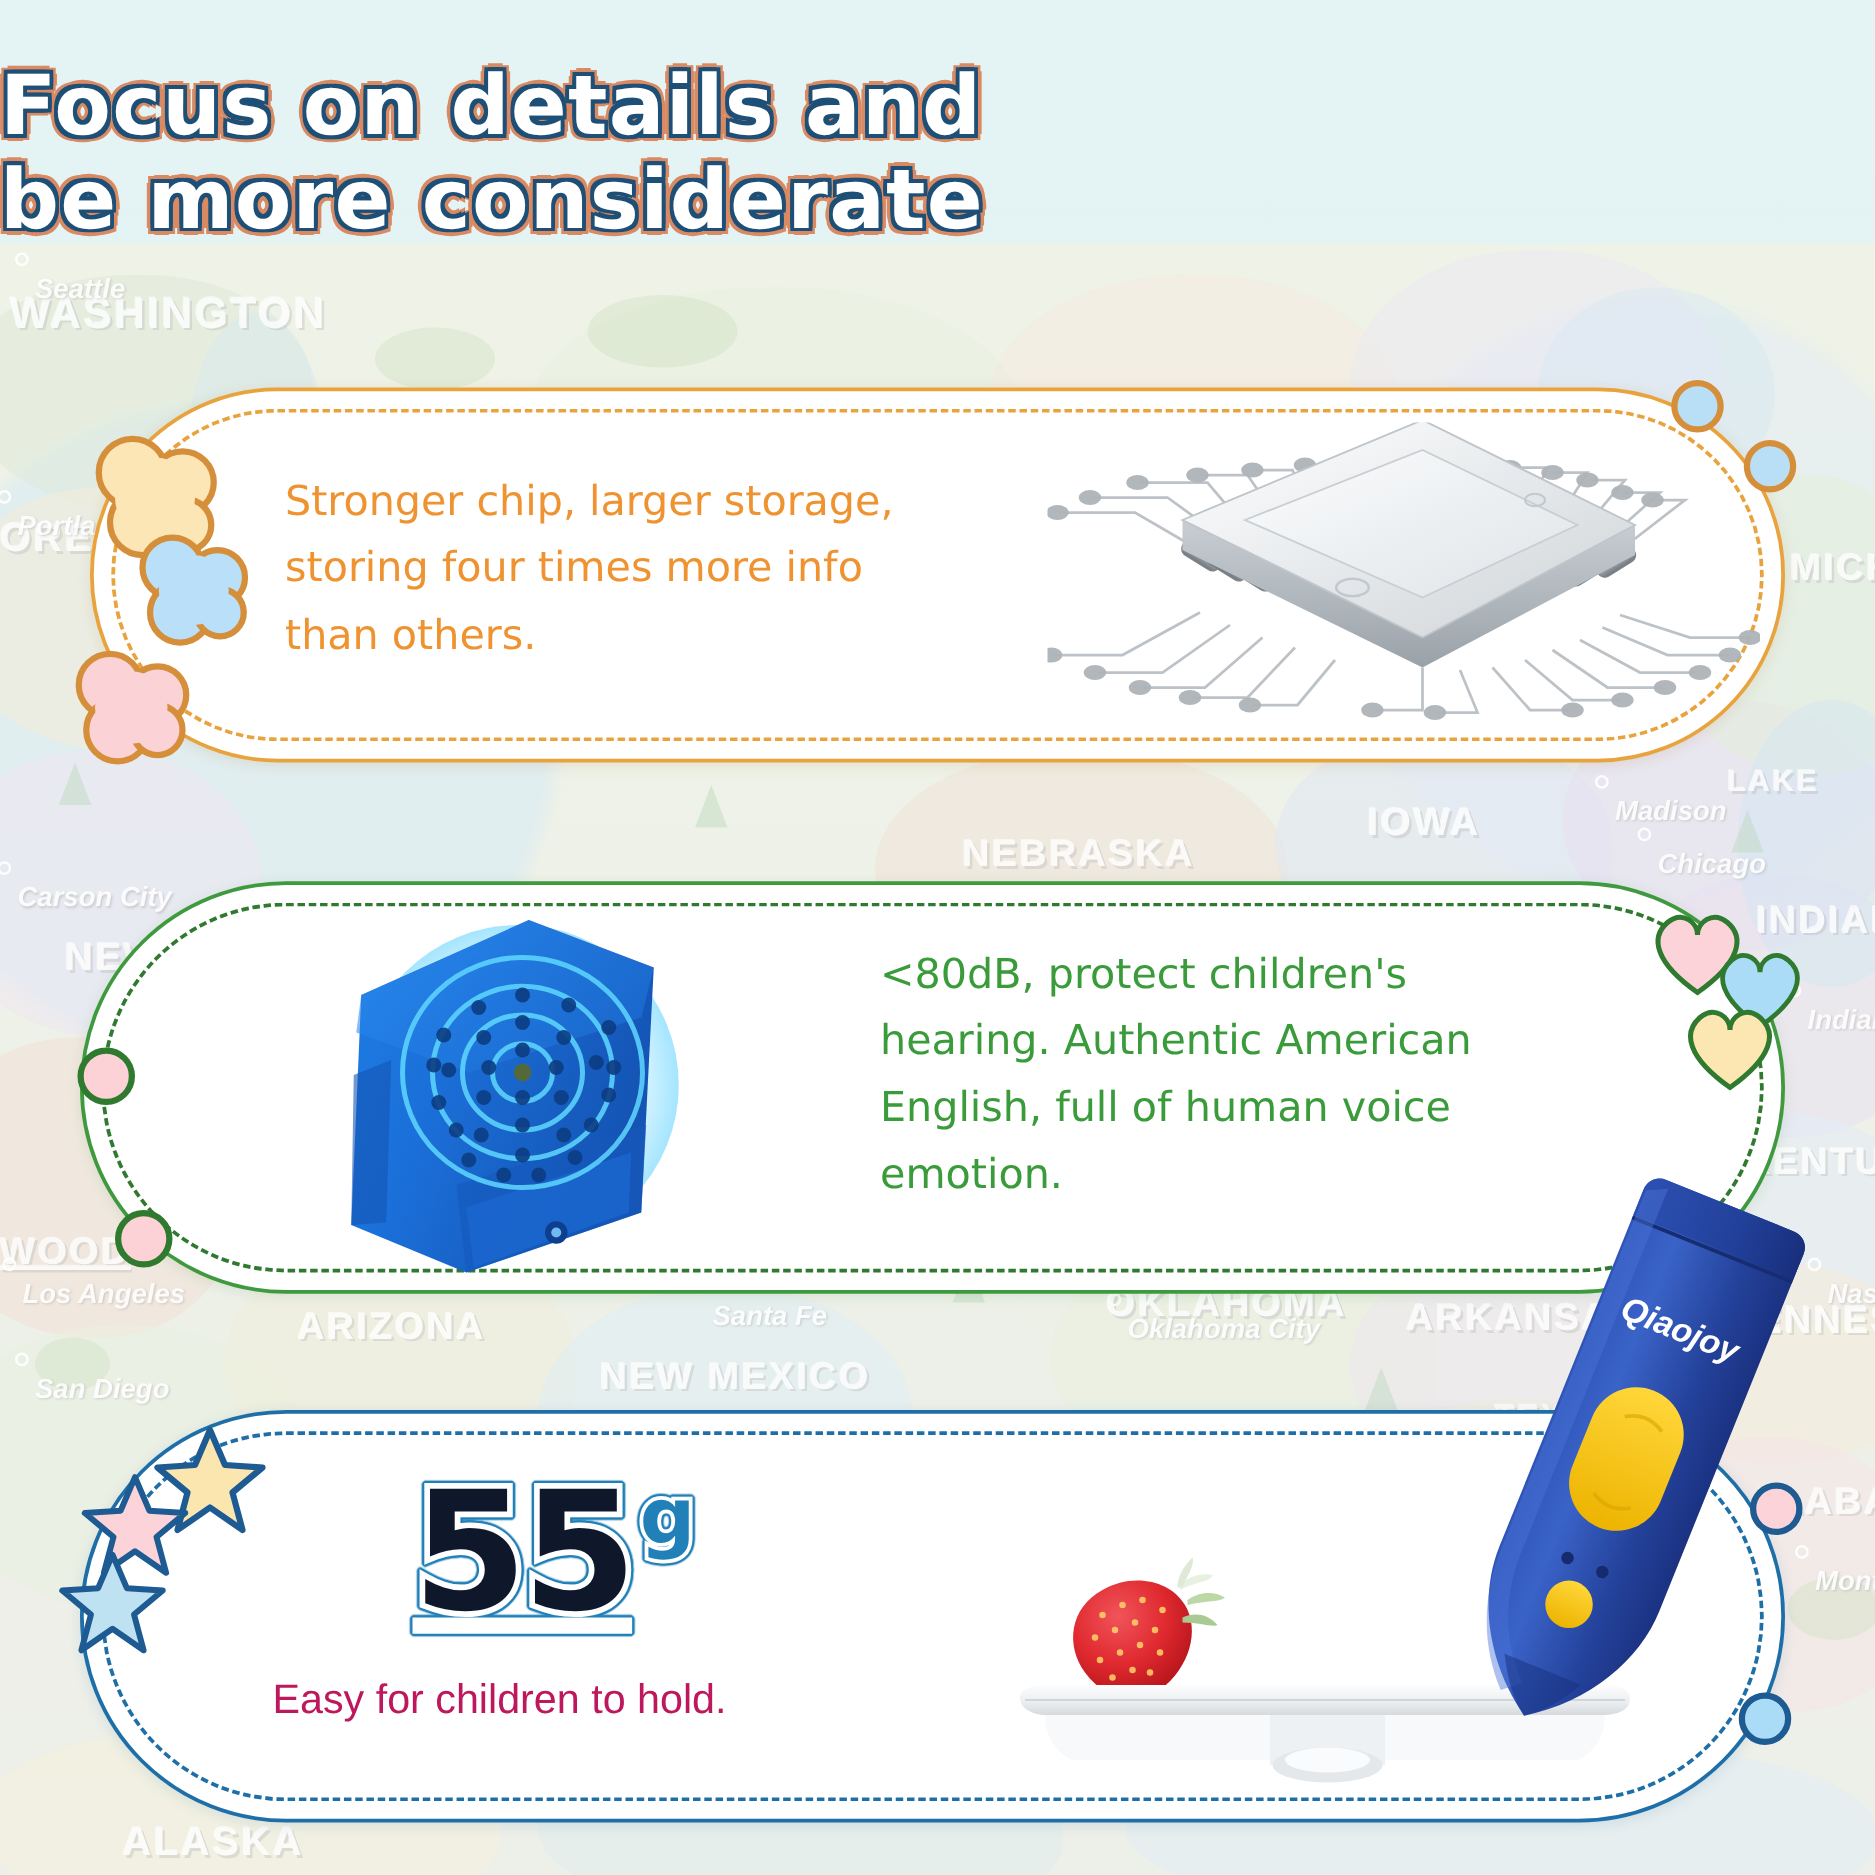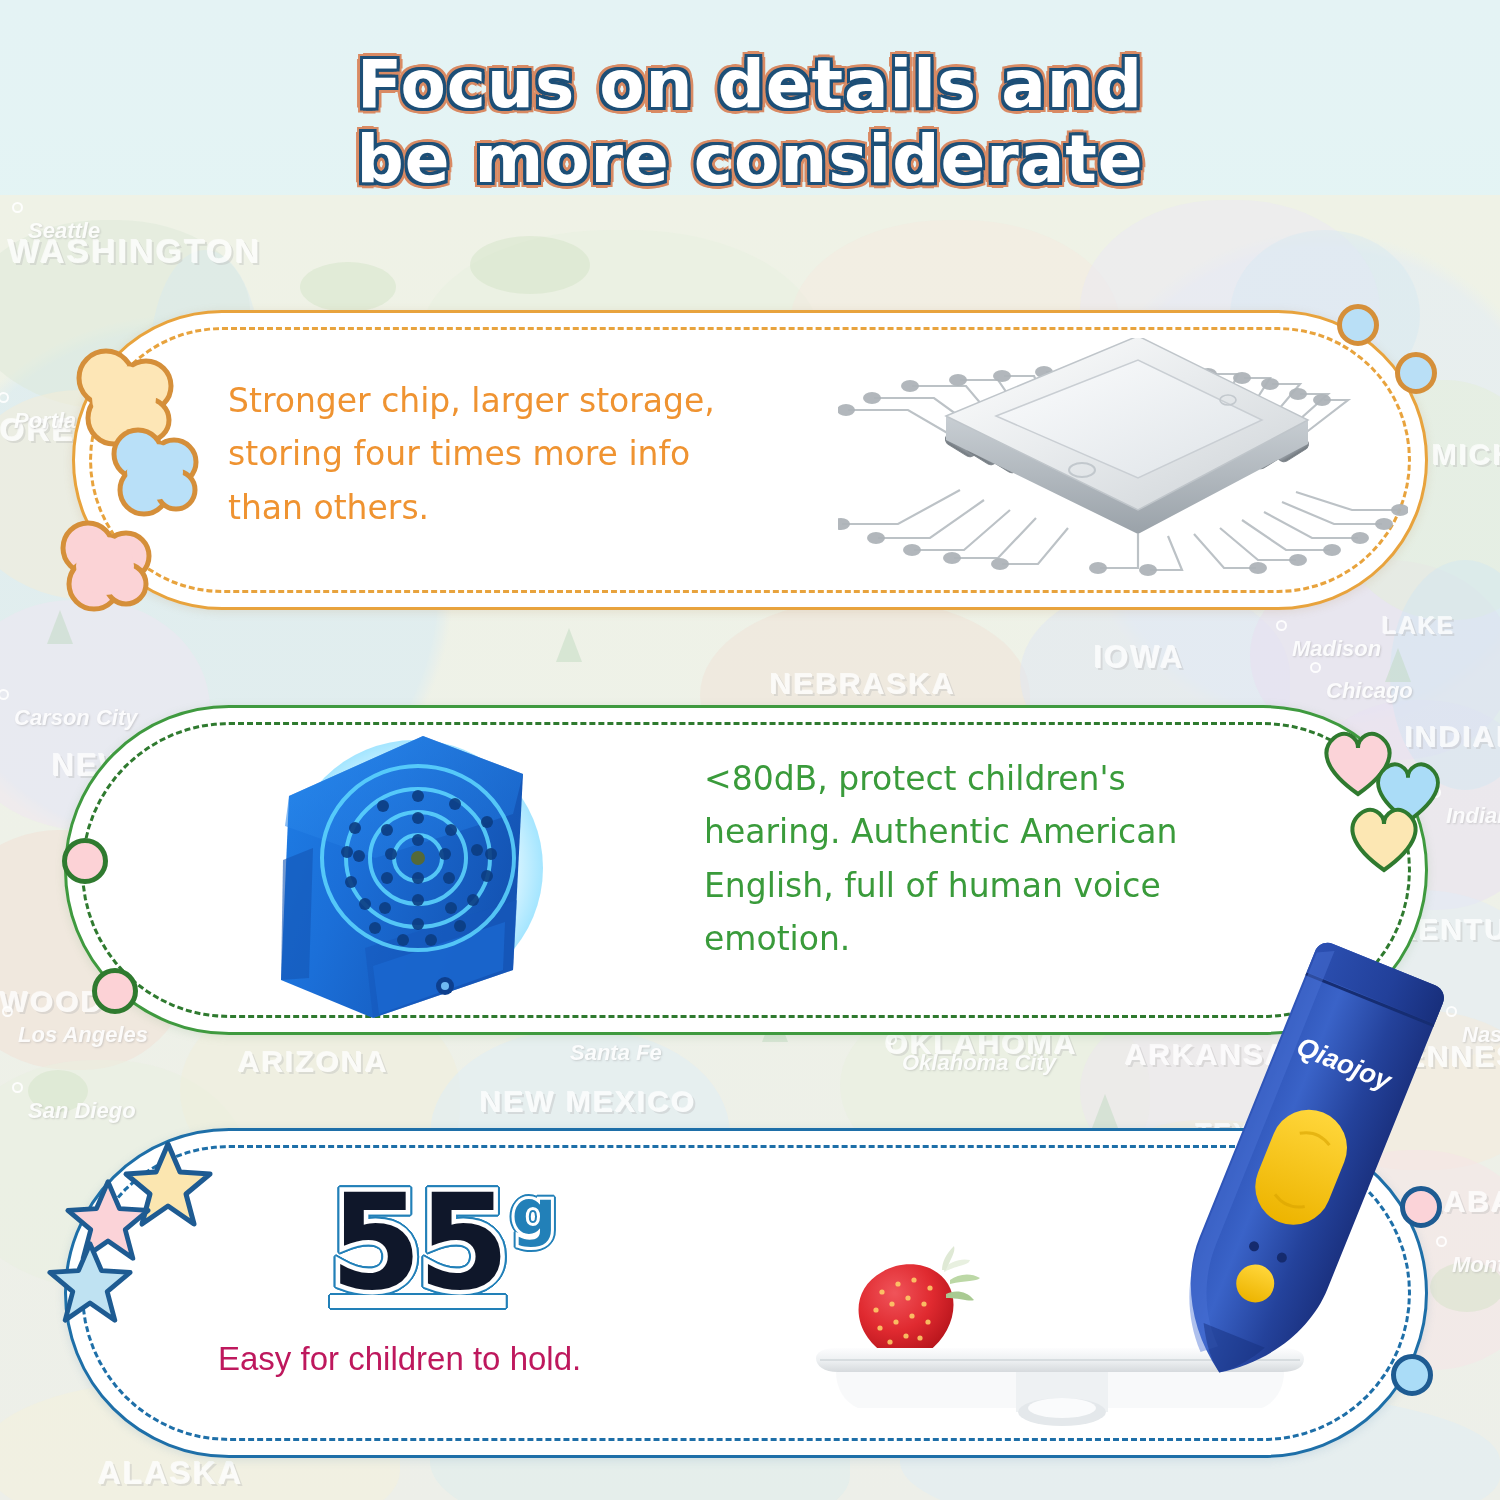--- a/index.html
+++ b/index.html
@@ -97,21 +97,21 @@
   
   #map-veil {
     position:absolute; inset:0;
     background: rgba(255,255,255,.30);
   }
 
   
   #headline {
     position: absolute;
     top: 48px; left: 0; right: 0;
-    text-align: center;
+    text-align: left;
     z-index: 6;
   }
   #headline .ln {
     display: block;
     font-family: "DejaVu Sans", sans-serif;
     font-weight: 700;
     font-size: 66px;
     line-height: 1.13;
     letter-spacing: 1px;
     color: #ffffff;
@@ -301,21 +301,21 @@
     <div class="bush" style="left:470px;top:236px;width:120px;height:58px;"></div>
     <div class="bush" style="left:300px;top:262px;width:96px;height:50px;"></div>
 
     <div id="state-labels">
         <div class="st-label" style="left: 8px; top: 232px; font-size: 34px;">WASHINGTON</div>
         <div class="st" style="left: -6px; top: 202px; width: 205px; height: 96px; background: rgb(207, 224, 200); z-index: -1;"></div>
         <div class="st-label" style="left: 0px; top: 412px; font-size: 32px;">OREGON</div>
         <div class="st" style="left: -14px; top: 382px; width: 180px; height: 104px; background: rgb(240, 227, 196); z-index: -1;"></div>
         <div class="st-label" style="left: 36px; top: 748px; font-size: 31px; margin-left: 16px;">NEW</div>
         <div class="st" style="left: 22px; top: 718px; width: 150px; height: 130px; background: rgb(232, 215, 234); z-index: -1;"></div>
-        <div class="st-label" style="left: 0px; top: 985px; font-size: 30px;">WOOD</div>
+        <div class="st-label" style="left: 0px; top: 985px; font-size: 30px; text-decoration: underline;">WOOD</div>
         <div class="st" style="left: -14px; top: 955px; width: 140px; height: 90px; background: rgb(236, 207, 192); z-index: -1;"></div>
         <div class="st-label" style="left: 238px; top: 1045px; font-size: 30px;">ARIZONA</div>
         <div class="st" style="left: 224px; top: 1015px; width: 190px; height: 120px; background: rgb(234, 231, 204); z-index: -1;"></div>
         <div class="st-label" style="left: 480px; top: 1085px; font-size: 30px;">NEW MEXICO</div>
         <div class="st" style="left: 466px; top: 1055px; width: 240px; height: 120px; background: rgb(205, 228, 242); z-index: -1;"></div>
         <div class="st-label" style="left: 885px; top: 1027px; font-size: 30px;">OKLAHOMA</div>
         <div class="st" style="left: 871px; top: 997px; width: 230px; height: 95px; background: rgb(220, 234, 208); z-index: -1;"></div>
         <div class="st-label" style="left: 1125px; top: 1038px; font-size: 30px;">ARKANSAS</div>
         <div class="st" style="left: 1111px; top: 1008px; width: 190px; height: 95px; background: rgb(229, 216, 234); z-index: -1;"></div>
         <div class="st-label" style="left: 770px; top: 667px; font-size: 30px;">NEBRASKA</div>

